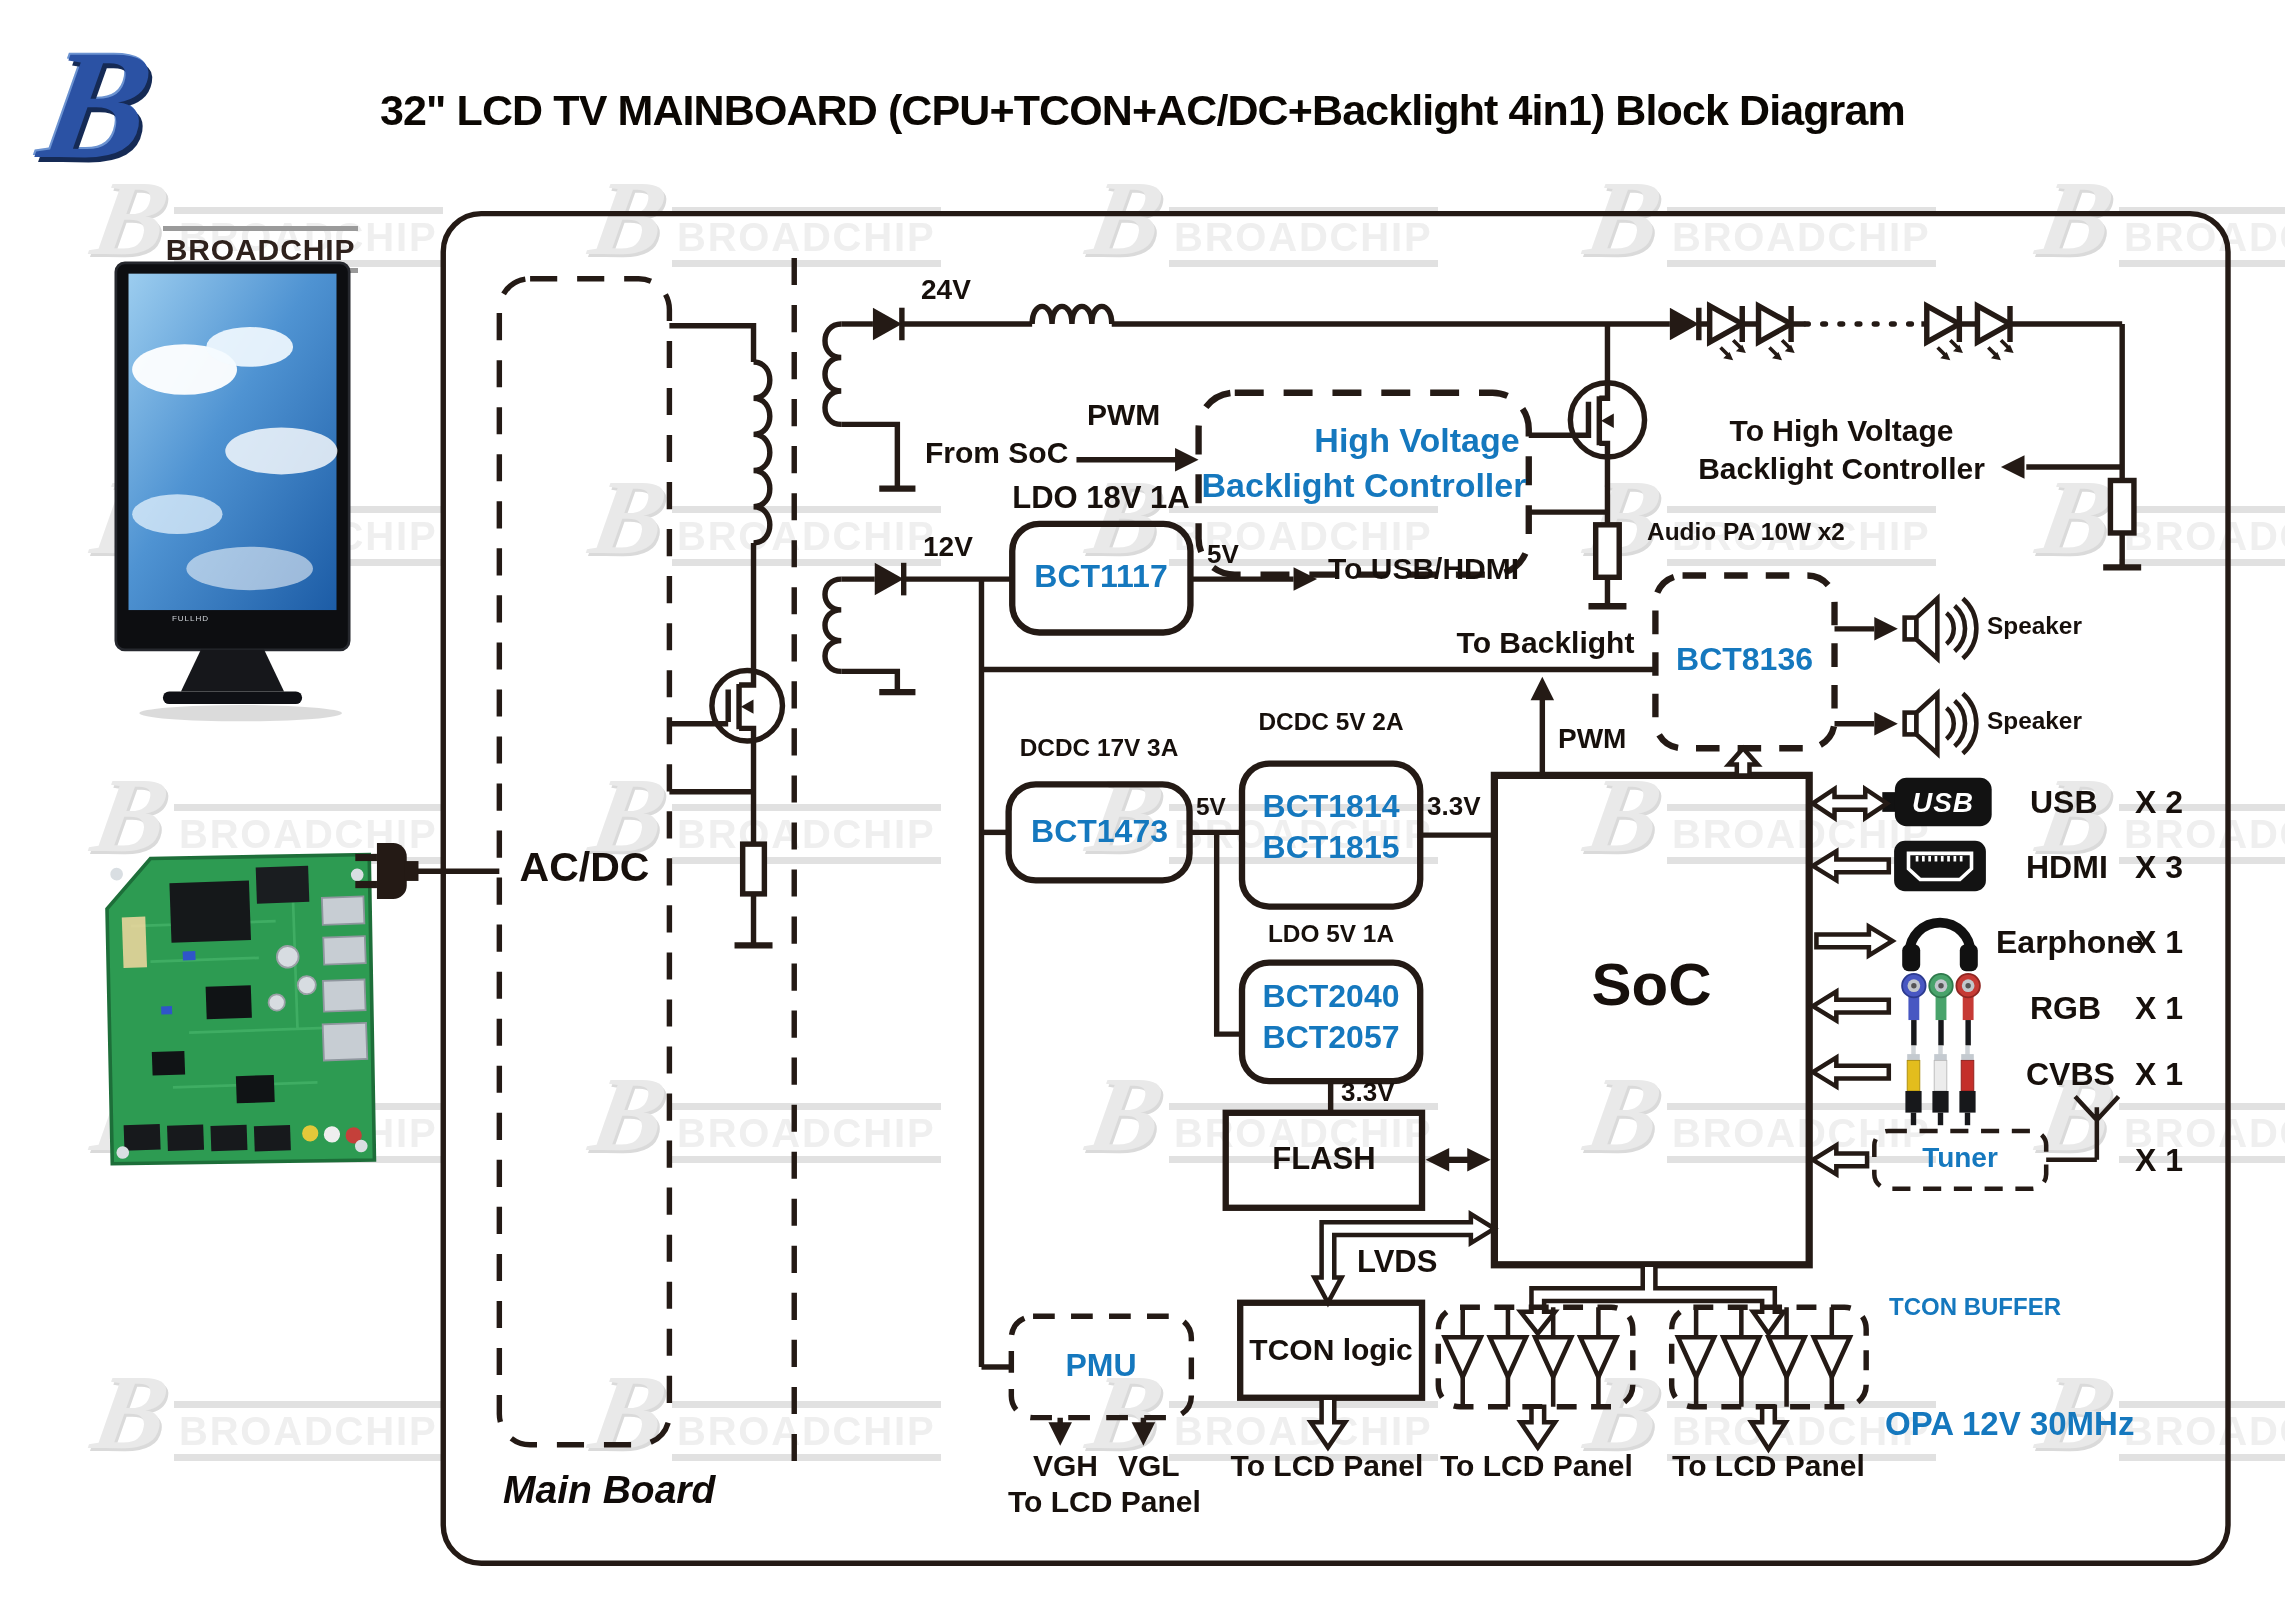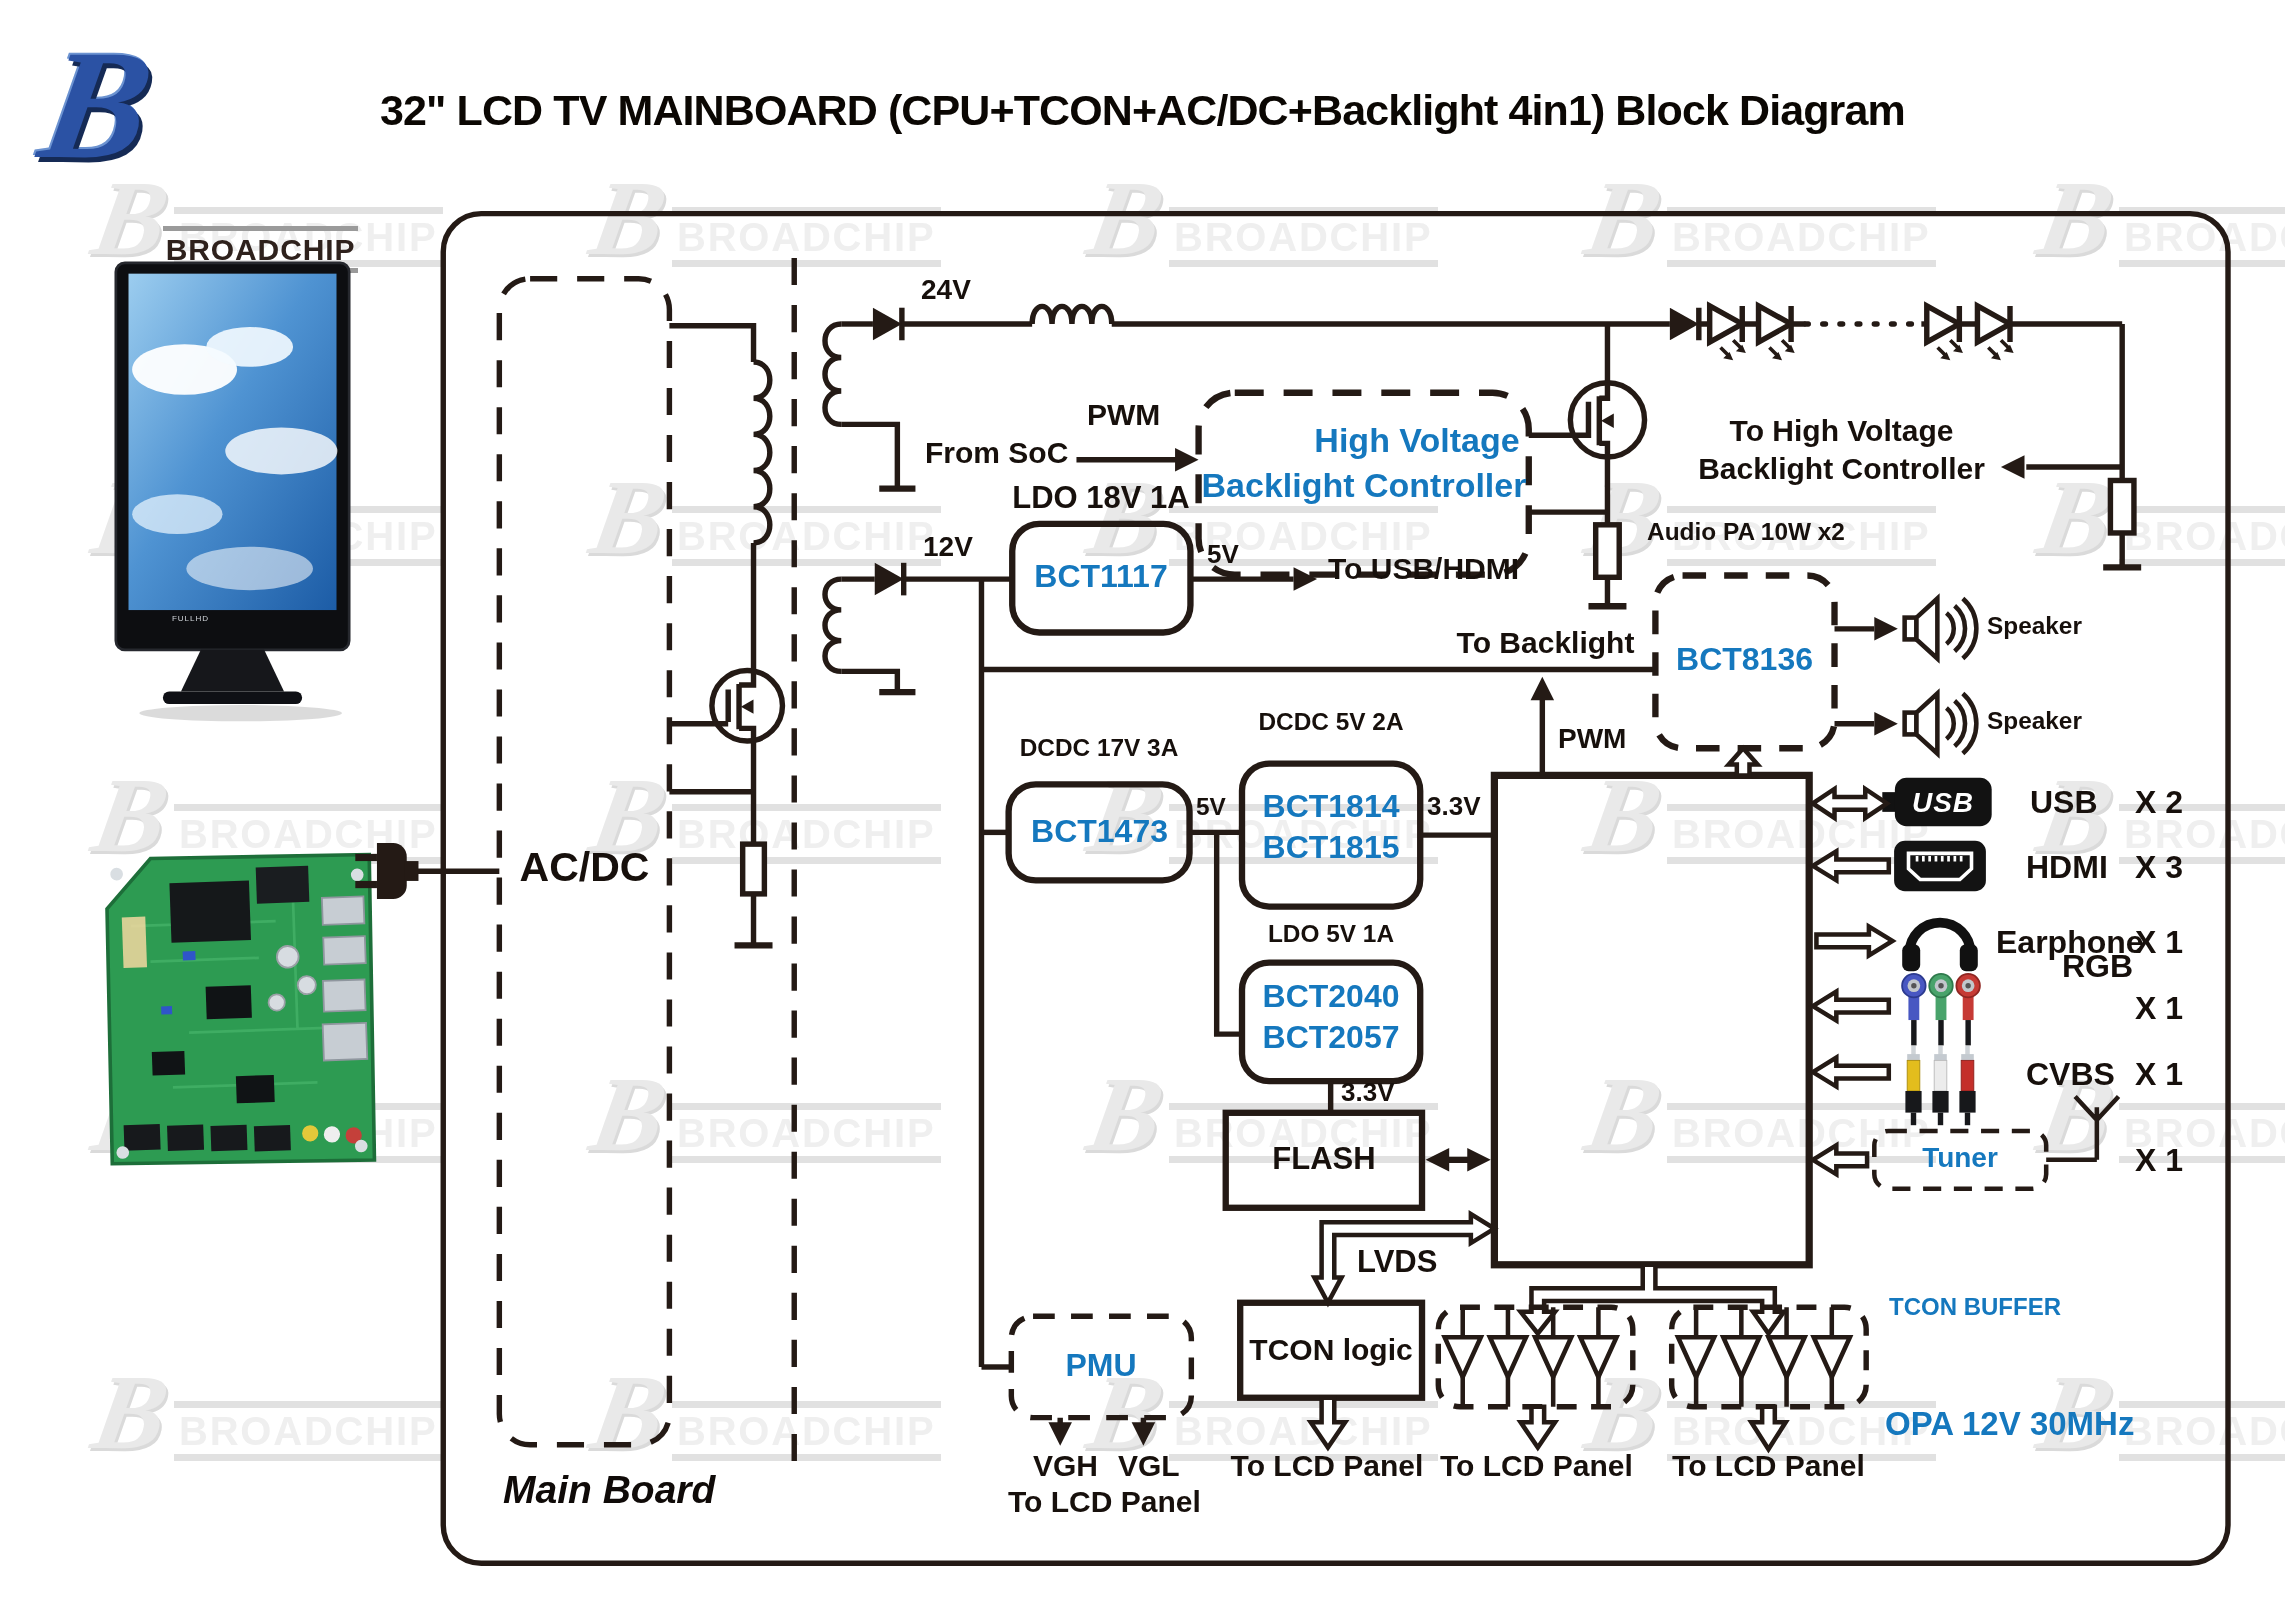--- a/index.html
+++ b/index.html
@@ -550,20 +550,21 @@
     <div class="t c" style="left:1242px;top:921px;width:178px;font-size:24.4px;">LDO 5V 1A</div>
     <div class="t c blue b7" style="left:1242px;top:979px;width:178px;font-size:32px;">BCT2040</div>
     <div class="t c blue b7" style="left:1242px;top:1020px;width:178px;font-size:32px;">BCT2057</div>
     <div class="t" style="left:1341px;top:1078px;font-size:26px;">3.3V</div>
 
     <div class="t c" style="left:1624px;top:519px;width:244px;font-size:24.4px;">Audio PA  10W x2</div>
     <div class="t c blue b7" style="left:1655px;top:642px;width:179px;font-size:32px;">BCT8136</div>
     <div class="t" style="left:1987px;top:613px;font-size:24.4px;">Speaker</div>
     <div class="t" style="left:1987px;top:708px;font-size:24.4px;">Speaker</div>
 
+    <div class="t c b7" style="left:1494px;top:952px;width:315px;font-size:60px;">SoC</div>
     <div class="t c" style="left:1446px;top:626px;width:199px;font-size:30px;">To Backlight</div>
     <div class="t" style="left:1558px;top:724px;font-size:28px;">PWM</div>
     <div class="t" style="left:1357px;top:1245px;font-size:31px;">LVDS</div>
 
     <div class="t c" style="left:1226px;top:1142px;width:196px;font-size:31px;">FLASH</div>
 
     <div class="t c" style="left:1240px;top:1333px;width:182px;font-size:30px;">TCON logic</div>
     <div class="t blue b7" style="left:1889px;top:1274px;font-size:24px;margin-top:20px;">TCON BUFFER</div>
     <div class="t blue b7" style="left:1885px;top:1406px;font-size:33px;">OPA 12V 30MHz</div>
     <div class="t c" style="left:1230px;top:1449px;width:194px;font-size:30px;">To LCD Panel</div>
@@ -574,21 +575,21 @@
     <div class="t" style="left:1033px;top:1449px;font-size:30px;">VGH</div>
     <div class="t" style="left:1118px;top:1449px;font-size:30px;">VGL</div>
     <div class="t c" style="left:1008px;top:1485px;width:190px;font-size:30px;">To LCD Panel</div>
 
     <div class="t" style="left:2030px;top:785px;font-size:32px;">USB</div>
     <div class="t" style="left:2135px;top:785px;font-size:32px;">X 2</div>
     <div class="t" style="left:2026px;top:850px;font-size:32px;">HDMI</div>
     <div class="t" style="left:2135px;top:850px;font-size:32px;">X 3</div>
     <div class="t" style="left:1996px;top:925px;font-size:32px;">Earphone</div>
     <div class="t" style="left:2135px;top:925px;font-size:32px;">X 1</div>
-    <div class="t" style="left:2030px;top:949px;font-size:32px;margin-left:32px;">RGB</div>
+    <div class="t" style="left:2030px;top:991px;font-size:32px;">RGB</div>
     <div class="t" style="left:2135px;top:991px;font-size:32px;">X 1</div>
     <div class="t" style="left:2026px;top:1057px;font-size:32px;">CVBS</div>
     <div class="t" style="left:2135px;top:1057px;font-size:32px;">X 1</div>
     <div class="t c blue b7" style="left:1874px;top:1143px;width:172px;font-size:28px;">Tuner</div>
     <div class="t" style="left:2135px;top:1143px;font-size:32px;">X 1</div>
   </div>
 </div>
 
 
 </body></html>

